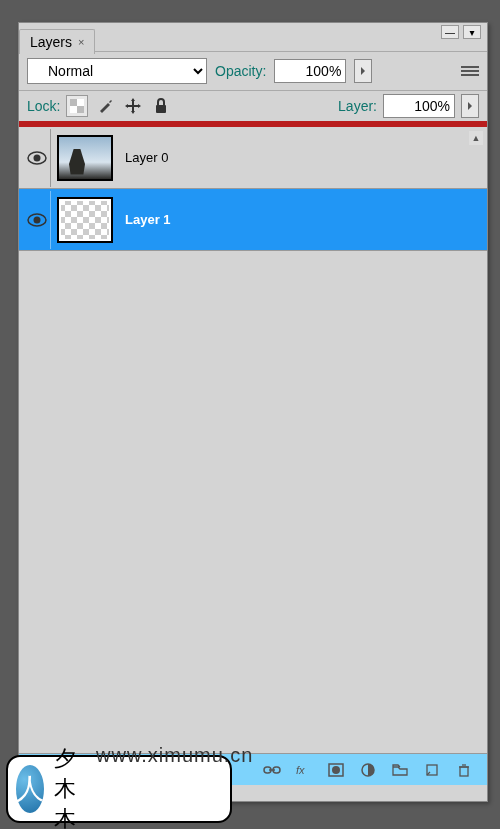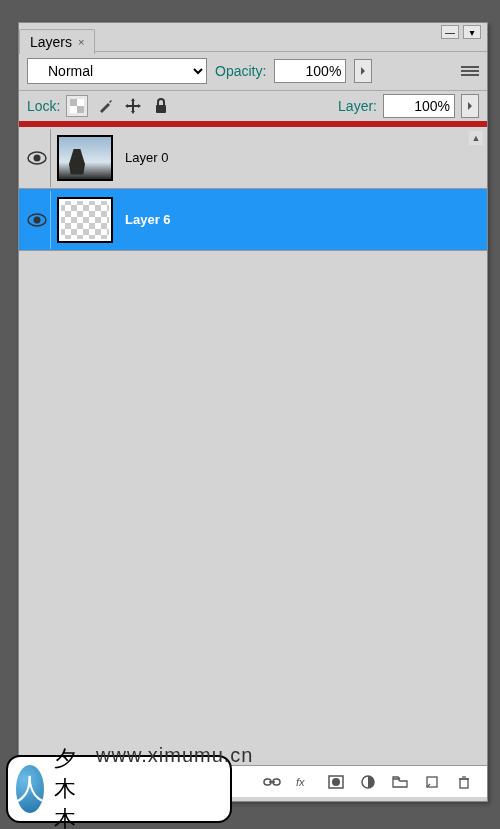--- a/index.html
+++ b/index.html
@@ -217,23 +217,23 @@
     height: 14px;
     background: #ddd;
     display: flex;
     align-items: center;
     justify-content: center;
     font-size: 9px;
     color: #555;
   }
   .bottom-toolbar {
     position: absolute;
-    left: 0; right: 0; bottom: 4px;
+    left: 0; right: 0; bottom: 16px;
     height: 32px;
-    background: #ffffff;
+    background: #7dd3fc;
     border-top: 1px solid #999;
     display: flex;
     align-items: center;
     justify-content: flex-end;
     gap: 6px;
     padding: 0 10px;
   }
   .tool-btn {
     width: 26px;
     height: 20px;
@@ -360,21 +360,21 @@
     </div>
 
     <div class="layer-row selected">
       <div class="vis-cell sel">
         <svg class="eye" viewBox="0 0 20 14">
           <ellipse cx="10" cy="7" rx="9" ry="6" fill="none" stroke="#333" stroke-width="1.5"></ellipse>
             <circle cx="10" cy="7" r="3.5" fill="#333"></circle>
         </svg>
       </div>
       <div class="thumb trans"></div>
-      <span class="layer-name">Layer 6</span>
+      <span class="layer-name">Layer 1</span>
     </div>
   </div>
 
   <div class="bottom-toolbar">
     <div class="tool-btn">
       <svg width="18" height="12" viewBox="0 0 18 12">
           <rect x="1" y="3" width="7" height="6" rx="3" fill="none" stroke="#555" stroke-width="1.5"></rect>
           <rect x="10" y="3" width="7" height="6" rx="3" fill="none" stroke="#555" stroke-width="1.5"></rect>
           <line x1="6" y1="6" x2="12" y2="6" stroke="#555" stroke-width="1.5"></line>
         </svg>

